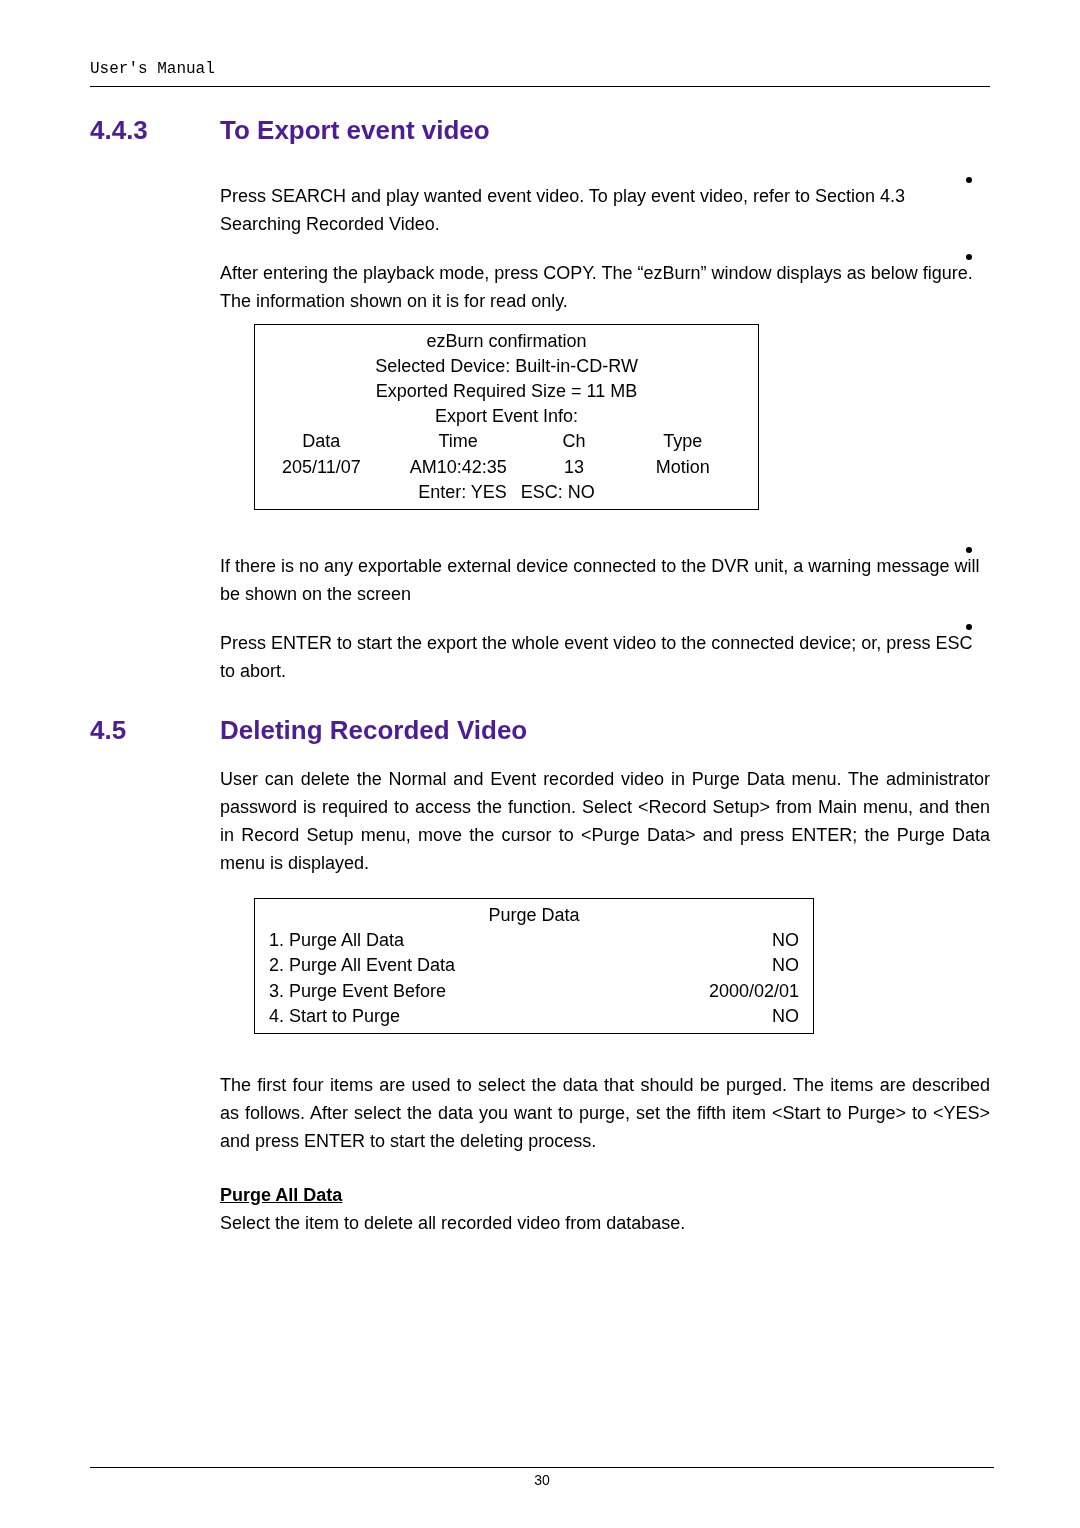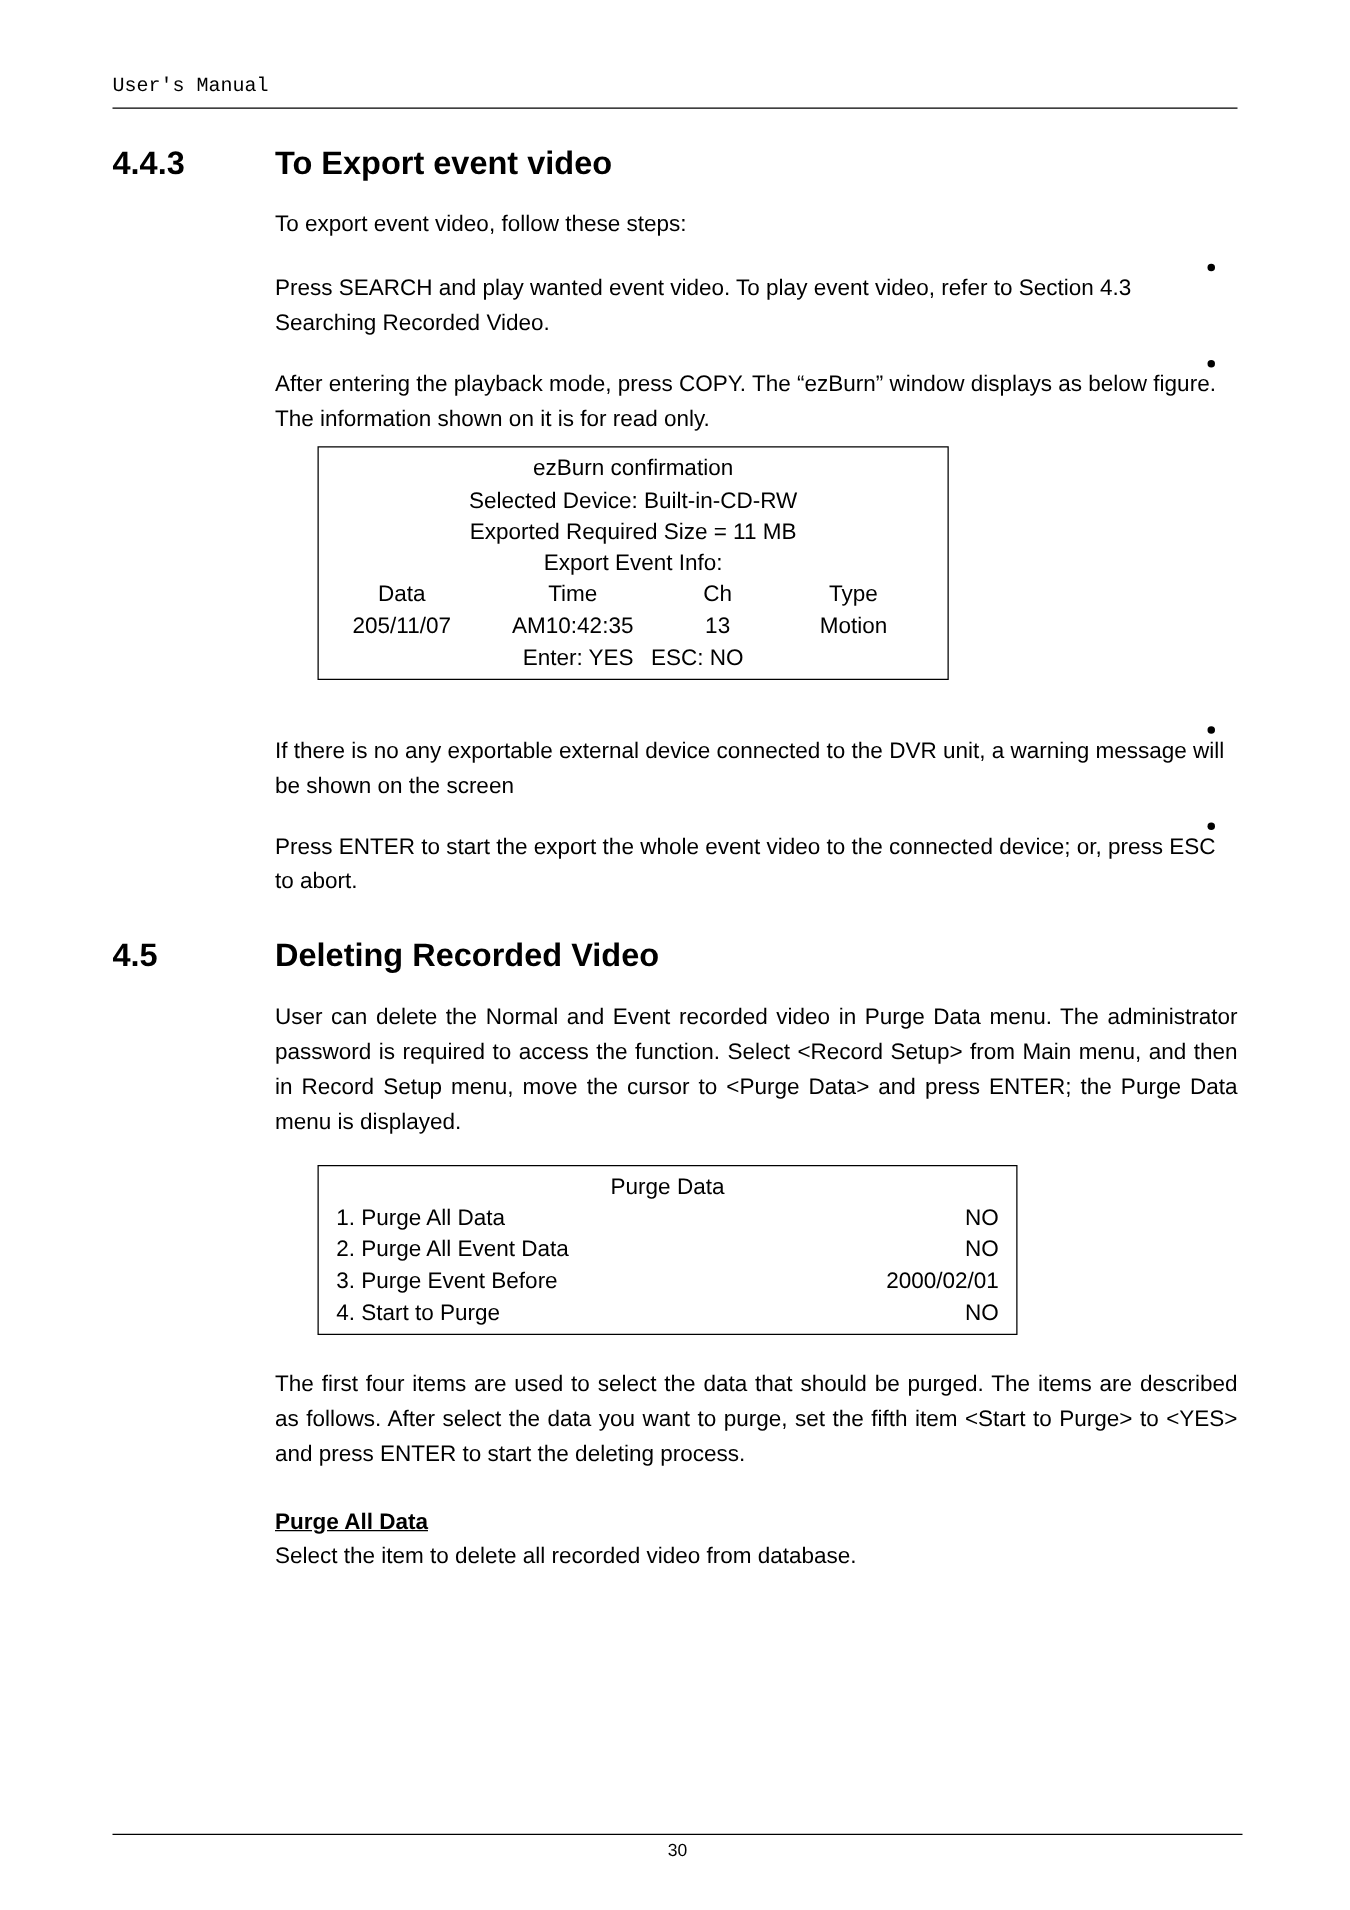--- a/index.html
+++ b/index.html
@@ -13,21 +13,21 @@
     position: relative;
   }
   .header-line {
     font-size: 16px;
     padding-bottom: 8px;
     border-bottom: 1px solid #000;
     margin-bottom: 28px;
     font-family: Liberation Mono, monospace;
   }
   .section-heading {
-    color: #000000;
+    color: #4c1d95;
     font-weight: bold;
     display: flex;
     margin-bottom: 20px;
   }
   .hnum { display: inline-block; width: 130px; }
   .htext { display: inline-block; }
   h2.section-heading { font-size: 26px; }
   .content { margin-left: 130px; font-size: 18px; line-height: 1.55; }
   .intro { margin-bottom: 6px; }
   ul.bullets { list-style: none; padding-left: 0; }
@@ -49,21 +49,21 @@
   .box .row4 { display: flex; }
   .box .c1 { flex: 0 0 25%; text-align: center; padding-right:8px; }
   .box .c2 { flex: 0 0 30%; text-align: center; }
   .box .c3 { flex: 0 0 18%; text-align: center; }
   .box .c4 { flex: 0 0 27%; text-align: center; }
   .box .enter-esc { display: flex; justify-content: center; gap: 14px; }
   .gap { height: 26px; }
   .para { text-align: justify; }
   .box2 {
     border: 1px solid #000;
-    margin: 20px 0 0 34px;
+    margin: 20px 0 12px 34px;
     padding: 4px 14px;
     width: 560px;
     font-size: 18px;
     line-height: 1.4;
   }
   .box2 .title { text-align: center; }
   .box2 .kv { display: flex; justify-content: space-between; }
   .subhead { font-weight: bold; text-decoration: underline; margin-top: 26px; }
   .footer {
     position: absolute;
@@ -79,21 +79,20 @@
 <body>
 
 <div class="header-line">User's Manual</div>
 
 <h2 class="section-heading">
   <span class="hnum">4.4.3</span>
   <span class="htext">To Export event video</span>
 </h2>
 
 <div class="content">
-  <p class="intro">To export event video, follow these steps:</p>
   <ul class="bullets">
     <li>
         <span class="bullet"></span>
         <span class="litext">Press SEARCH and play wanted event video. To play event video, refer to Section 4.3 Searching Recorded Video.</span>
       </li>
     <li>
         <span class="bullet"></span>
         <span class="litext">After entering the playback mode, press COPY. The “ezBurn” window displays as below figure. The information shown on it is for read only.</span>
       </li>
   </ul>

